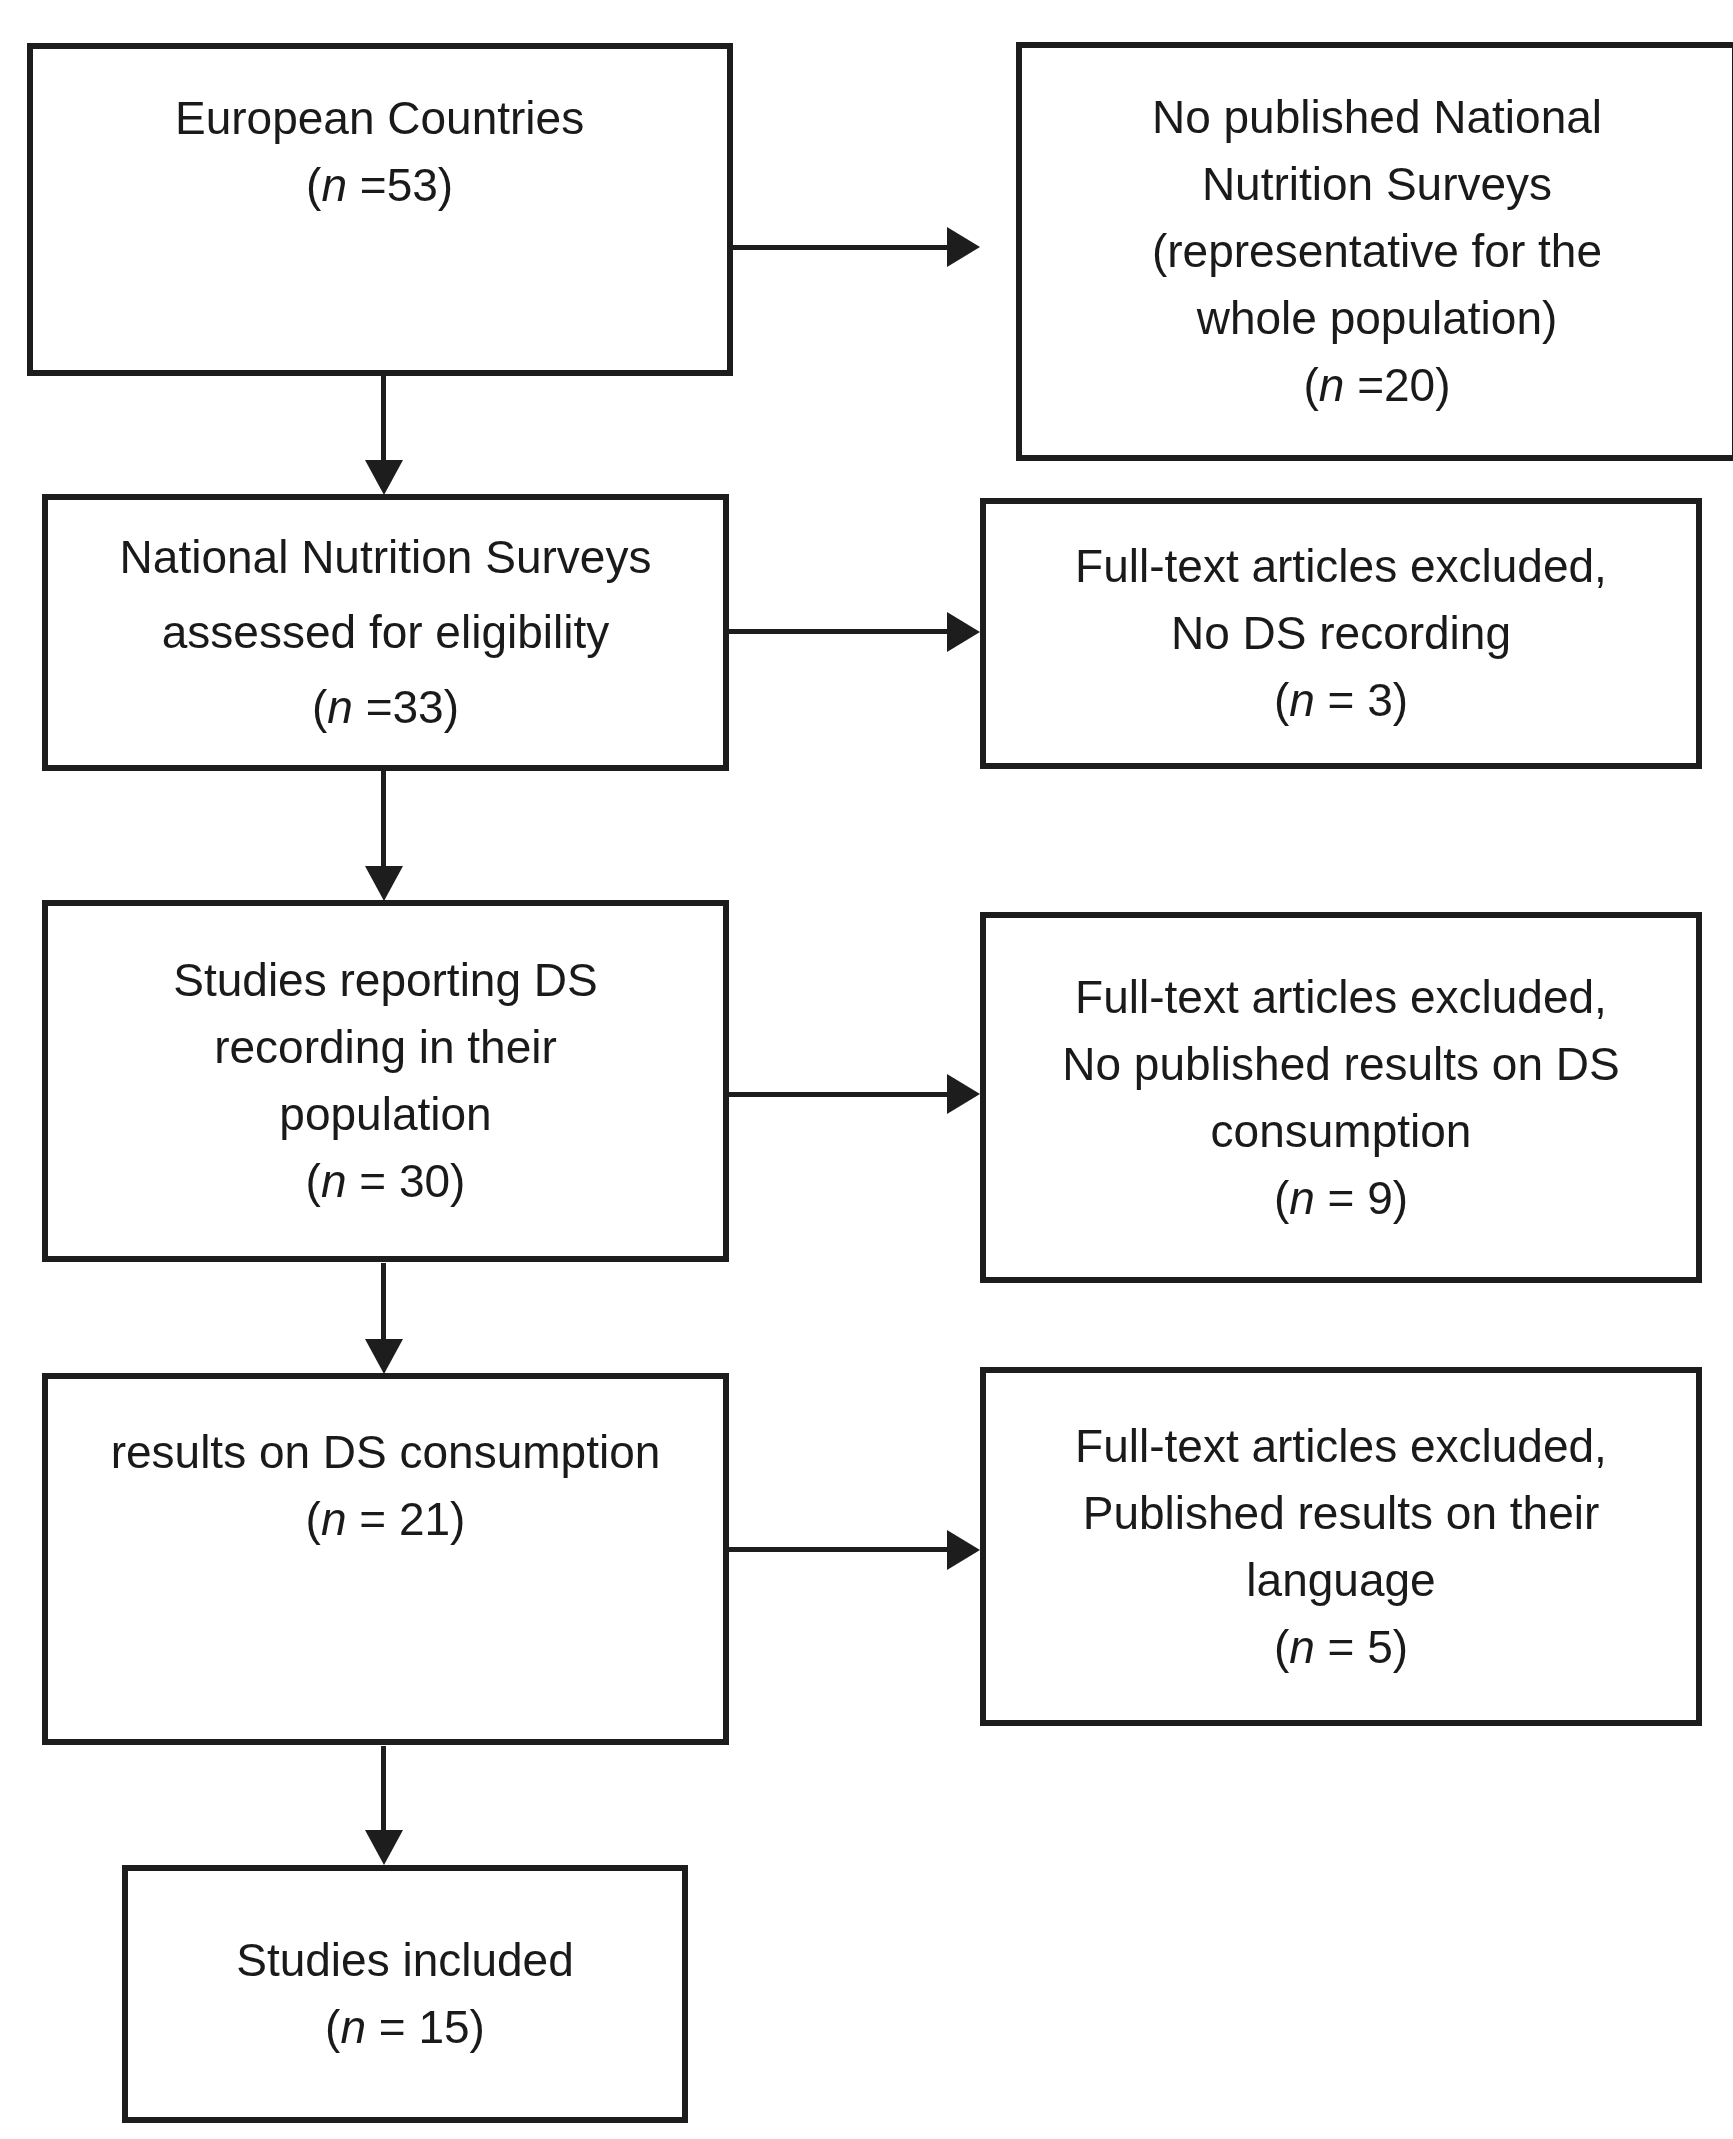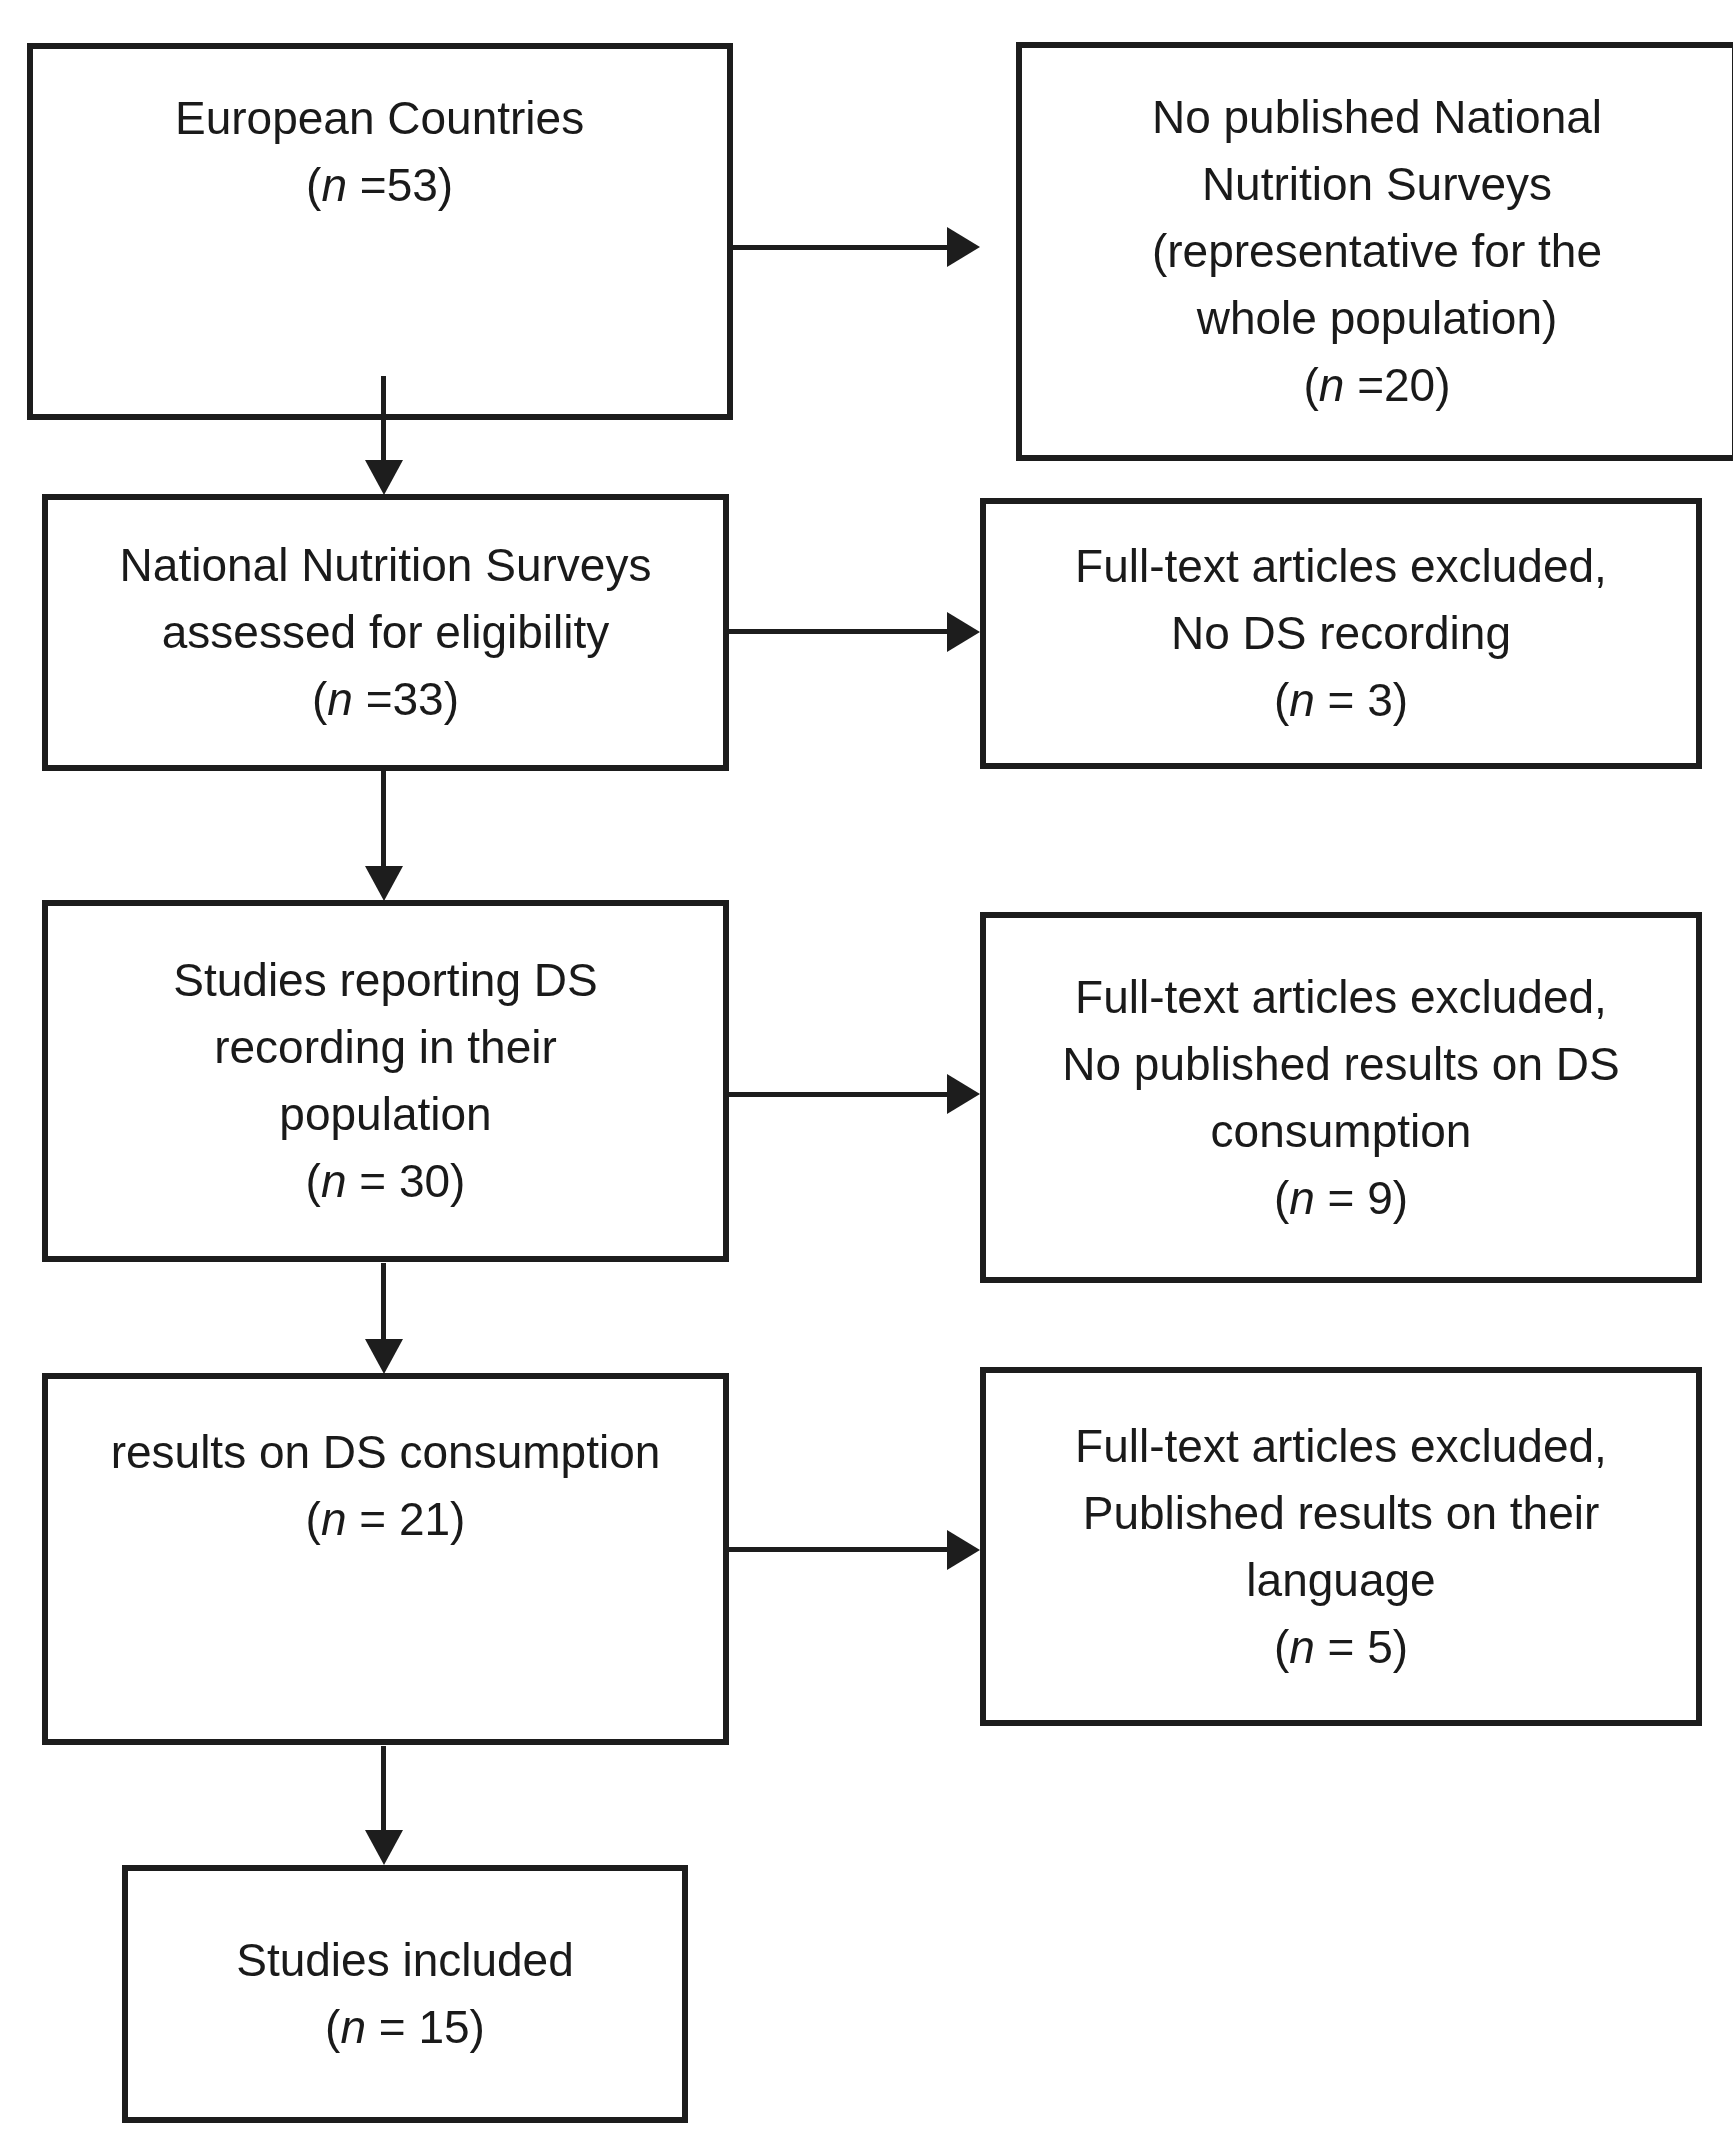--- a/index.html
+++ b/index.html
@@ -63,34 +63,34 @@
     border-left: 19px solid transparent;
     border-right: 19px solid transparent;
     border-top: 35px solid #1d1d1d;
   }
 </style>
 </head>
 <body>
 
 <div class="canvas">
 
-  <div class="box top-align" style="left:26.6px; top:43px; width:706px; height:377px; padding-top:36px;">
+  <div class="box top-align" style="left:26.6px; top:43px; width:706px; height:333px; padding-top:36px;">
     <div class="line">European Countries</div>
     <div class="line"><span>(</span><span class="n">n</span><span> =53)</span></div>
   </div>
 
   <div class="box" style="left:1016px; top:42px; width:722px; height:419px;text-align:right;">
     <div class="line">No published National</div>
     <div class="line">Nutrition Surveys</div>
     <div class="line">(representative for the</div>
     <div class="line">whole population)</div>
     <div class="line"><span>(</span><span class="n">n</span><span> =20)</span></div>
   </div>
 
-  <div class="box" style="left:42px; top:494px; width:687px; height:277px;">
+  <div class="box" style="left:42px; top:494px; width:687px; height:277px;gap:8px;">
     <div class="line">National Nutrition Surveys</div>
     <div class="line">assessed for eligibility</div>
     <div class="line"><span>(</span><span class="n">n</span><span> =33)</span></div>
   </div>
 
   <div class="box" style="left:980px; top:498px; width:722px; height:271px;">
     <div class="line">Full-text articles excluded,</div>
     <div class="line">No DS recording</div>
     <div class="line"><span>(</span><span class="n">n</span><span> = 3)</span></div>
   </div>

